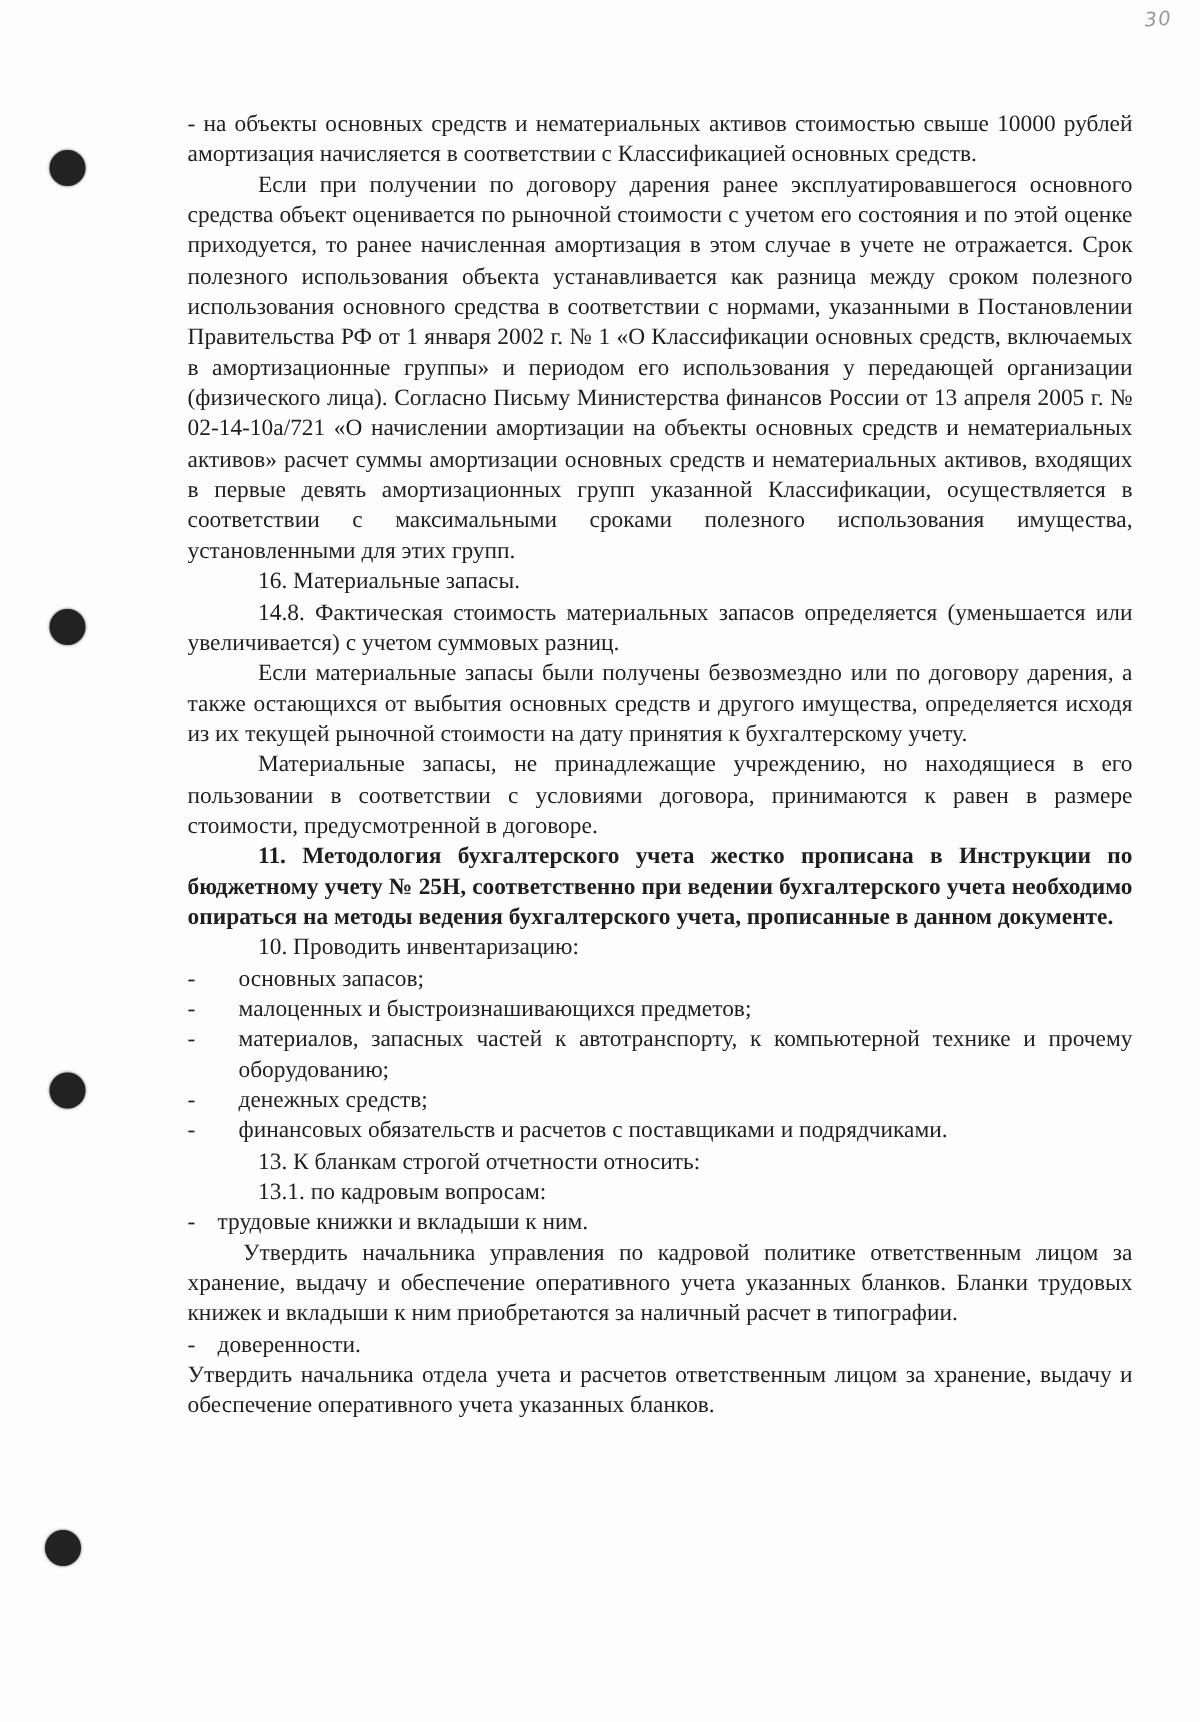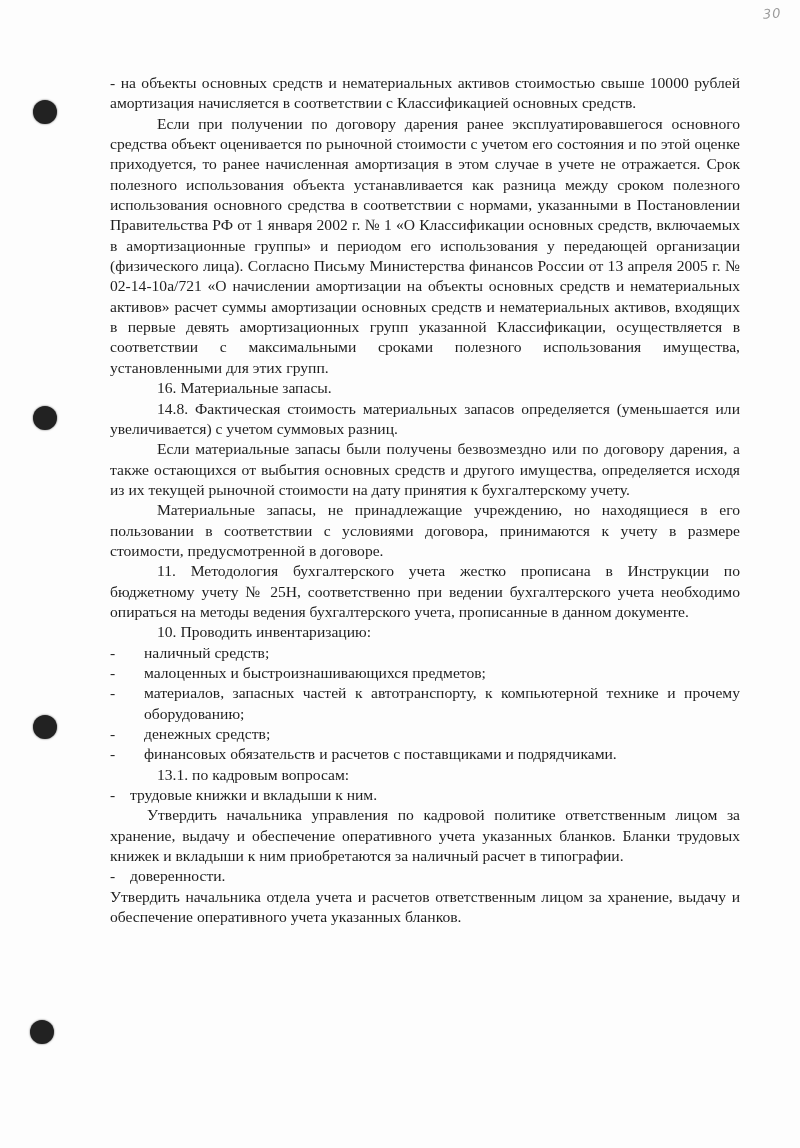--- a/index.html
+++ b/index.html
@@ -5,26 +5,26 @@
   html, body { margin: 0; padding: 0; background: #ffffff; }
   body { width: 800px; height: 1148px; position: relative; overflow: hidden; }
   .page { position: absolute; left: 0; top: 0; width: 800px; height: 1148px; background: #fdfdfd; }
   .page-num {
     position: absolute; left: 763px; top: 6px;
     font-family: "DejaVu Sans", sans-serif; font-size: 13px; color: #9a9a9a;
     font-style: italic; letter-spacing: 1px; transform: rotate(-4deg);
   }
   .hole { position: absolute; width: 24px; height: 24px; border-radius: 50%; background: #222; box-shadow: 0 0 2px #555; }
   .content {
-    position: absolute; left: 110px; top: 73px; width: 630px;
+    position: absolute; left: 125px; top: 73px; width: 630px;
     font-family: "Liberation Serif", serif; font-size: 15.6px; line-height: 20.35px; color: #1e1e1e;
   }
   .p { margin: 0; text-align: justify; }
   .ind { text-indent: 47px; }
-  .bold { font-weight: normal; }
+  .bold { font-weight: bold; }
   .bul { position: relative; margin: 0; padding-left: 34px; text-align: justify; }
   .bul .dash { position: absolute; left: 0; top: 0; }
 </style>
 </head>
 <body>
 
 <div class="page">
   <div class="page-num">30</div>
 
   <div class="hole" style="left:33px; top:100px;"></div>
@@ -37,33 +37,34 @@
 
     <p class="p ind">Если при получении по договору дарения ранее эксплуатировавшегося основного средства объект оценивается по рыночной стоимости с учетом его состояния и по этой оценке приходуется, то ранее начисленная амортизация в этом случае в учете не отражается. Срок полезного использования объекта устанавливается как разница между сроком полезного использования основного средства в соответствии с нормами, указанными в Постановлении Правительства РФ от 1 января 2002 г. № 1 «О Классификации основных средств, включаемых в амортизационные группы» и периодом его использования у передающей организации (физического лица). Согласно Письму Министерства финансов России от 13 апреля 2005 г. № 02-14-10а/721 «О начислении амортизации на объекты основных средств и нематериальных активов» расчет суммы амортизации основных средств и нематериальных активов, входящих в первые девять амортизационных групп указанной Классификации, осуществляется в соответствии с максимальными сроками полезного использования имущества, установленными для этих групп.</p>
 
 
     <p class="p ind">16. Материальные запасы.</p>
 
     <p class="p ind">14.8. Фактическая стоимость материальных запасов определяется (уменьшается или увеличивается) с учетом суммовых разниц.</p>
 
     <p class="p ind">Если материальные запасы были получены безвозмездно или по договору дарения, а также остающихся от выбытия основных средств и другого имущества, определяется исходя из их текущей рыночной стоимости на дату принятия к бухгалтерскому учету.</p>
 
-    <p class="p ind">Материальные запасы, не принадлежащие учреждению, но находящиеся в его пользовании в соответствии с условиями договора, принимаются к учету в размере стоимости, предусмотренной в договоре.</p>
+    <p class="p ind">Материальные запасы, не принадлежащие учреждению, но находящиеся в его пользовании в соответствии с условиями договора, принимаются к равен в размере стоимости, предусмотренной в договоре.</p>
 
 
     <p class="p ind bold">11. Методология бухгалтерского учета жестко прописана в Инструкции по бюджетному учету № 25Н, соответственно при ведении бухгалтерского учета необходимо опираться на методы ведения бухгалтерского учета, прописанные в данном документе.</p>
 
     <p class="p ind">10. Проводить инвентаризацию:</p>
 
-    <div class="bul"><span class="dash">-</span><span>наличный средств;</span></div>
+    <div class="bul"><span class="dash">-</span><span>основных запасов;</span></div>
     <div class="bul"><span class="dash">-</span><span>малоценных и быстроизнашивающихся предметов;</span></div>
     <div class="bul"><span class="dash">-</span><span>материалов, запасных частей к автотранспорту, к компьютерной технике и прочему оборудованию;</span></div>
     <div class="bul"><span class="dash">-</span><span>денежных средств;</span></div>
     <div class="bul"><span class="dash">-</span><span>финансовых обязательств и расчетов с поставщиками и подрядчиками.</span></div>
 
+    <p class="p ind">13. К бланкам строгой отчетности относить:</p>
     <p class="p ind">13.1. по кадровым вопросам:</p>
 
     <div class="bul" style="padding-left:20px;"><span class="dash">-</span><span>трудовые книжки и вкладыши к ним.</span></div>
 
     <p class="p ind" style="text-indent:37px;">Утвердить начальника управления по кадровой политике ответственным лицом за хранение, выдачу и обеспечение оперативного учета указанных бланков.  Бланки трудовых книжек и вкладыши к ним приобретаются за наличный расчет в типографии.</p>
 
 
     <div class="bul" style="padding-left:20px;"><span class="dash">-</span><span>доверенности.</span></div>
 
     <p class="p">Утвердить начальника отдела учета и расчетов ответственным лицом за хранение, выдачу и обеспечение оперативного учета указанных бланков.</p>

